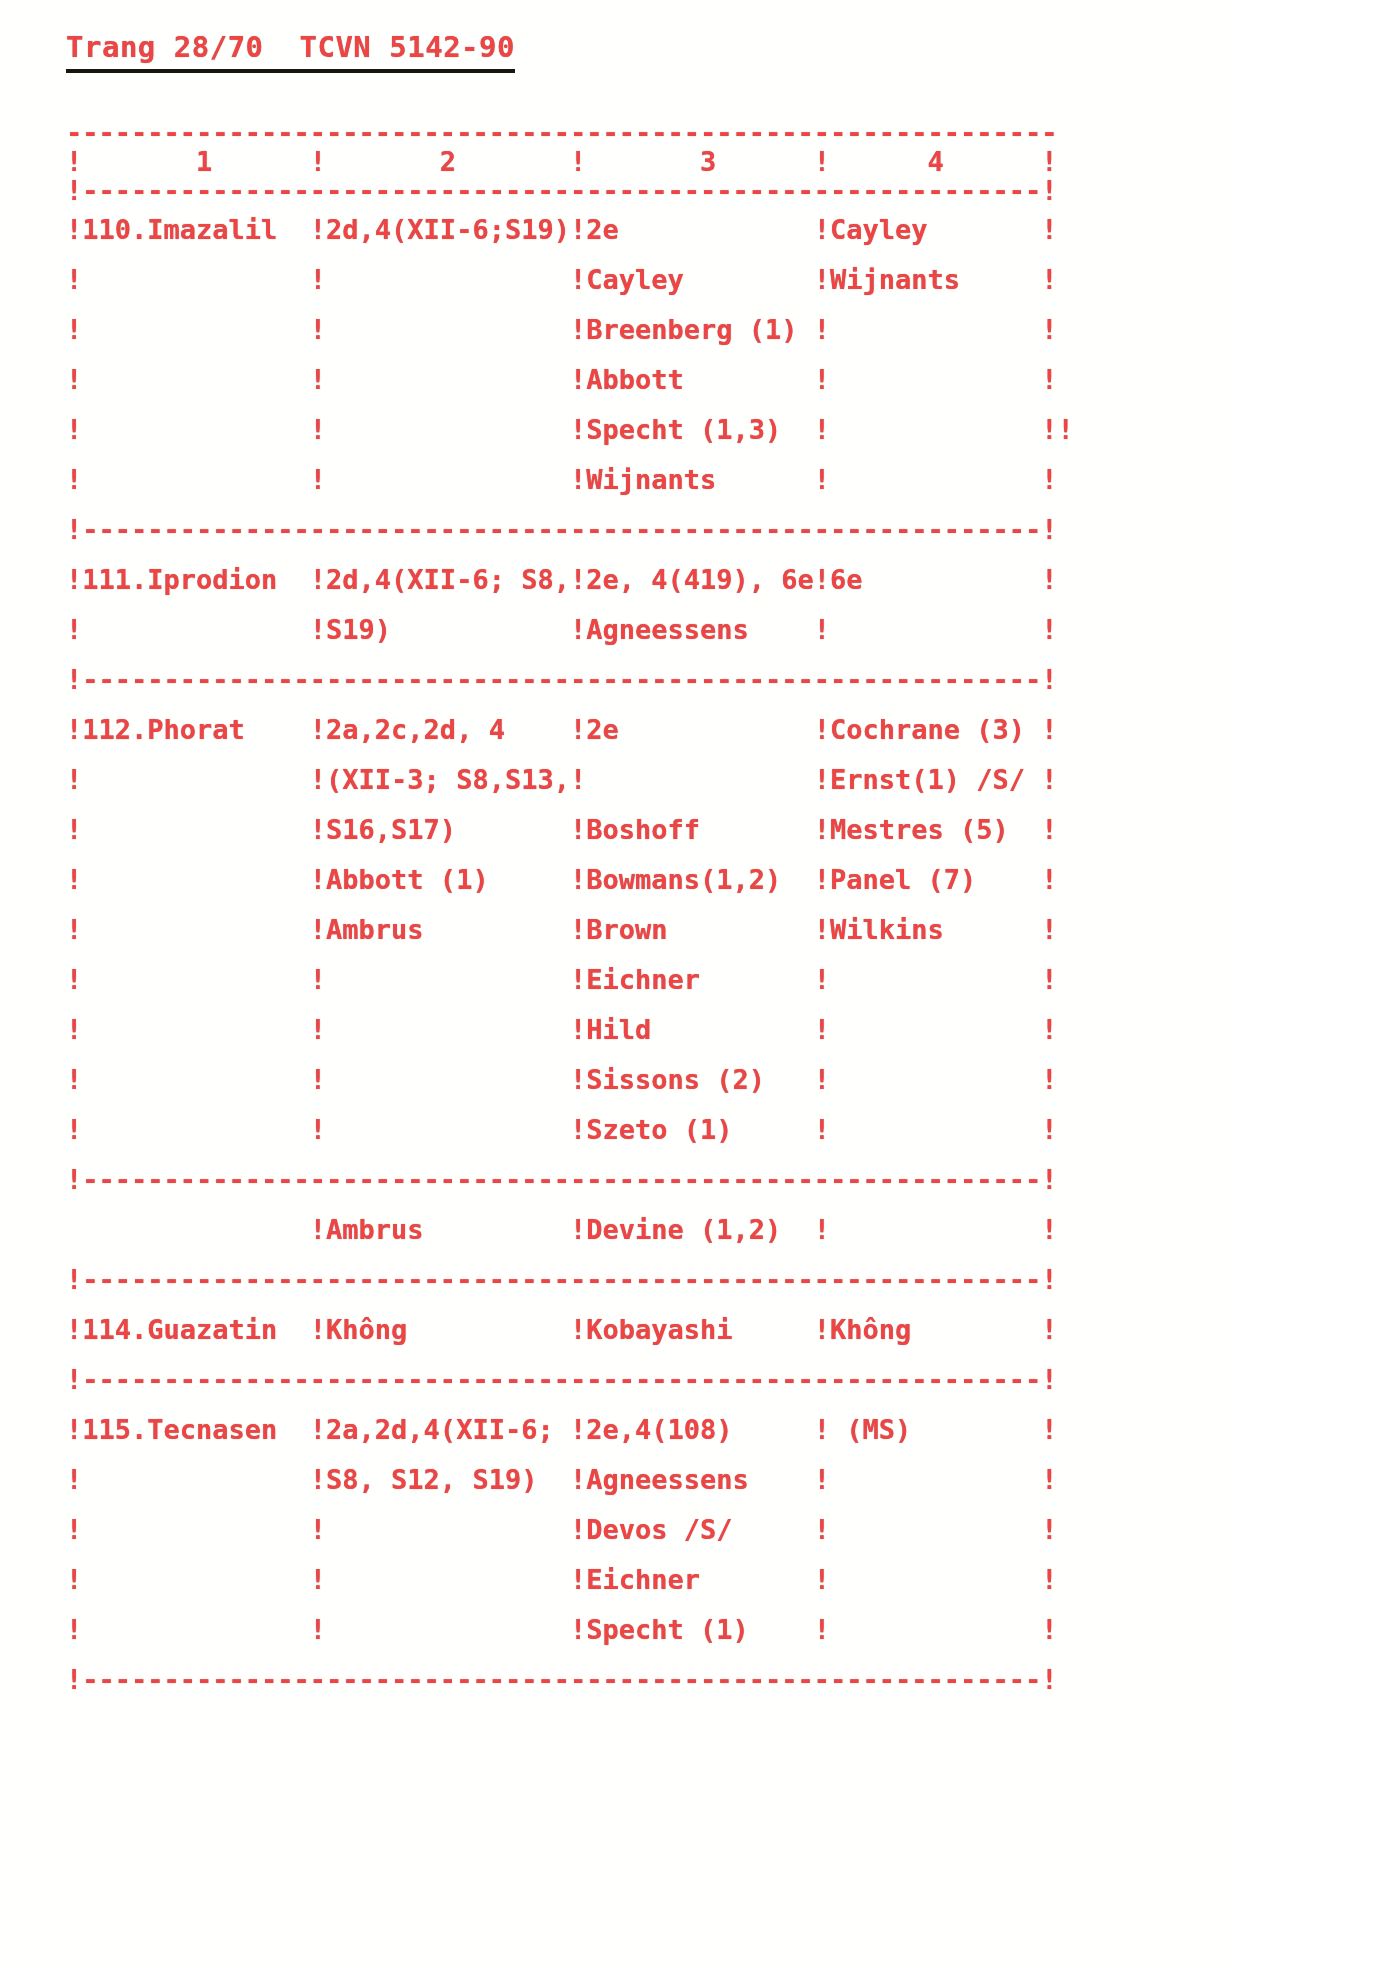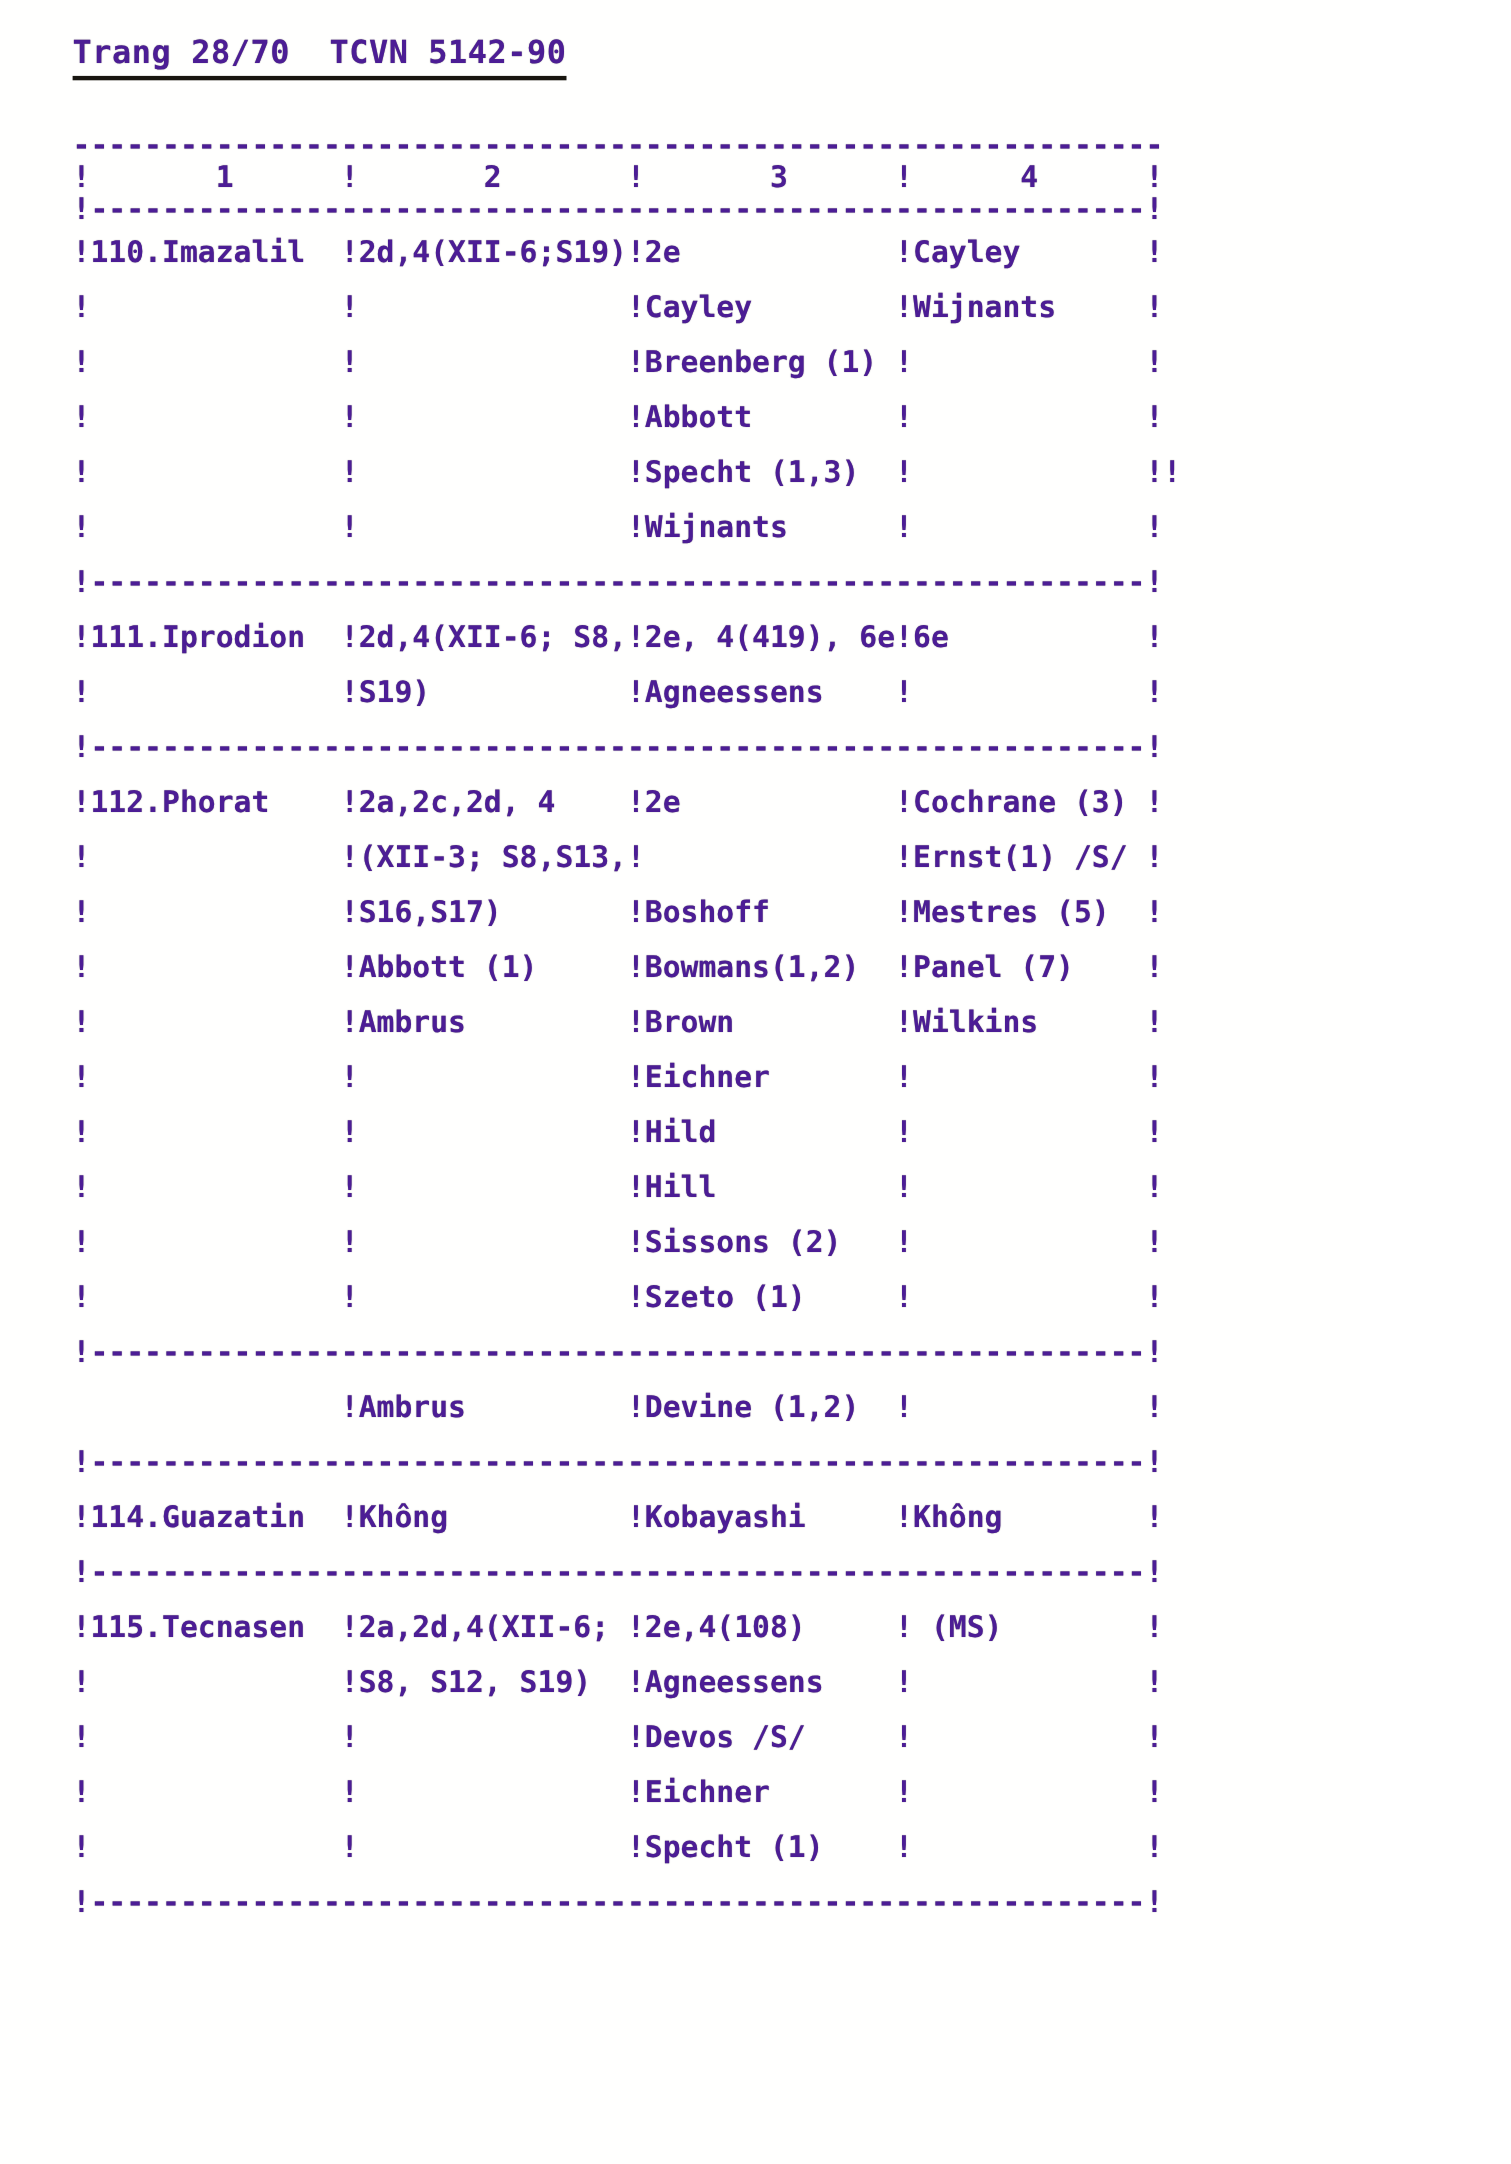--- a/index.html
+++ b/index.html
@@ -3,21 +3,21 @@
 <meta charset="utf-8">
 <style>
   html,body{margin:0;padding:0;background:#ffffff;}
   .sheet{
     position:relative;
     width:1236px;
     height:1967px;
     background:#fffffe;
     overflow:hidden;
     font-family:"DejaVu Sans Mono","Liberation Mono",monospace;
-    color:#4c1d95;
+    color:#ef4444;
   }
   .doc-header{
     position:absolute;
     left:66px;
     top:30px;
     font-size:29px;
     font-weight:700;
     white-space:pre;
     letter-spacing:.5px;
     border-bottom:4px solid #191610;
@@ -62,21 +62,20 @@
       <div class="tline">!111.Iprodion  !2d,4(XII-6; S8,!2e, 4(419), 6e!6e           !</div>
       <div class="tline">!              !S19)           !Agneessens    !             !</div>
       <div class="tline">!-----------------------------------------------------------!</div>
       <div class="tline">!112.Phorat    !2a,2c,2d, 4    !2e            !Cochrane (3) !</div>
       <div class="tline">!              !(XII-3; S8,S13,!              !Ernst(1) /S/ !</div>
       <div class="tline">!              !S16,S17)       !Boshoff       !Mestres (5)  !</div>
       <div class="tline">!              !Abbott (1)     !Bowmans(1,2)  !Panel (7)    !</div>
       <div class="tline">!              !Ambrus         !Brown         !Wilkins      !</div>
       <div class="tline">!              !               !Eichner       !             !</div>
       <div class="tline">!              !               !Hild          !             !</div>
-      <div class="tline">!              !               !Hill          !             !</div>
       <div class="tline">!              !               !Sissons (2)   !             !</div>
       <div class="tline">!              !               !Szeto (1)     !             !</div>
       <div class="tline">!-----------------------------------------------------------!</div>
       <div class="tline">               !Ambrus         !Devine (1,2)  !             !</div>
       <div class="tline">!-----------------------------------------------------------!</div>
       <div class="tline">!114.Guazatin  !Không          !Kobayashi     !Không        !</div>
       <div class="tline">!-----------------------------------------------------------!</div>
       <div class="tline">!115.Tecnasen  !2a,2d,4(XII-6; !2e,4(108)     ! (MS)        !</div>
       <div class="tline">!              !S8, S12, S19)  !Agneessens    !             !</div>
       <div class="tline">!              !               !Devos /S/     !             !</div>

